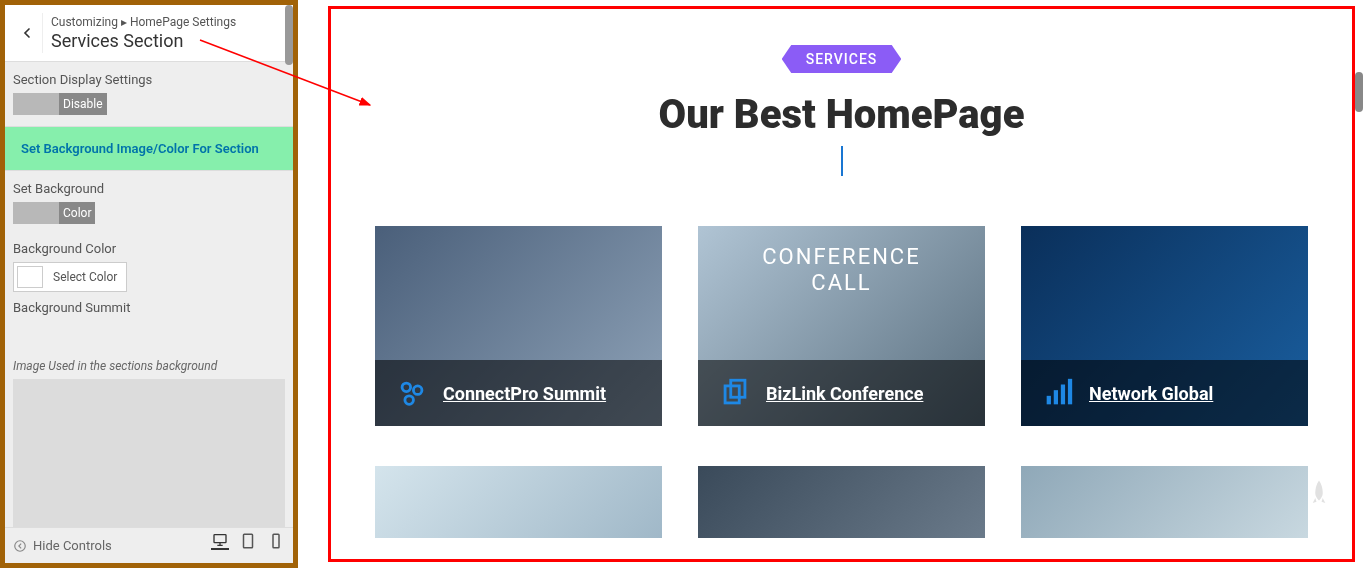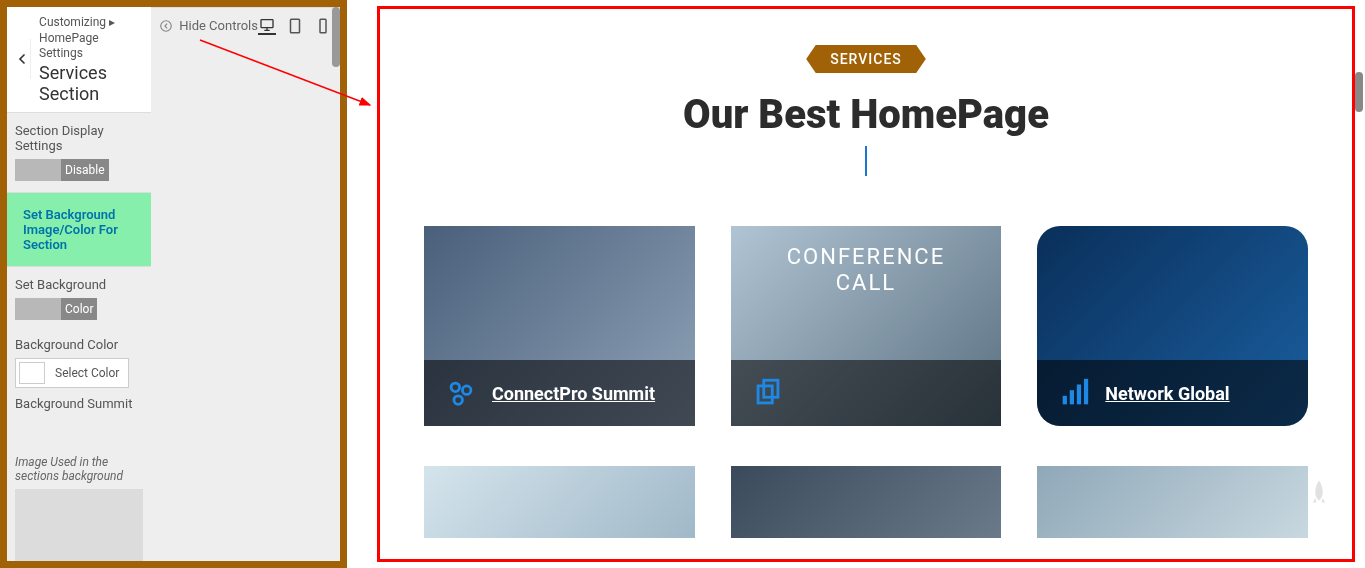--- a/index.html
+++ b/index.html
@@ -7,25 +7,25 @@
       font-family: -apple-system, BlinkMacSystemFont, "Segoe UI", Roboto, sans-serif;
       font-size: 13px;
       color: #444;
       display: flex;
       height: 568px;
       width: 1365px;
       overflow: hidden;
       background: #fff;
     }
     .sidebar {
-      width: 347px;
-      border: 7px solid #a16207;
+      width: 298px;
+      border: 5px solid #a16207;
       background: #eee;
       display: flex;
-      flex-direction: row;
+      flex-direction: column;
       position: relative;
       overflow: hidden;
     }
     .sidebar-inner {
       background: #eee;
       flex: 1;
       overflow-y: auto;
     }
     .sidebar-header {
       display: flex;
@@ -119,21 +119,20 @@
     .bg-image-placeholder {
       width: 100%;
       height: 160px;
       background: #dcdcdc;
       margin-top: 6px;
     }
     .sidebar-footer {
       background: #eee;
       border-top: 1px solid #ddd;
       display: flex;
-      align-items: center;
       justify-content: space-between;
       padding: 4px 8px;
       height: 36px;
     }
     .hide-controls {
       display: flex;
       align-items: center;
       gap: 6px;
       color: #666;
       cursor: pointer;
@@ -155,21 +154,21 @@
     }
     .arrow-overlay {
       position: absolute;
       top: 30px;
       left: 190px;
       pointer-events: none;
       z-index: 100;
     }
     .badge {
       display: inline-block;
-      background: #a16207;
+      background: #8b5cf6;
       color: #fff;
       font-size: 14px;
       letter-spacing: 1px;
       padding: 6px 24px;
       font-weight: 500;
       position: relative;
       clip-path: polygon(8% 0, 92% 0, 100% 50%, 92% 100%, 8% 100%, 0 50%);
     }
     .preview-inner {
       text-align: center;
@@ -224,21 +223,21 @@
       display: grid;
       grid-template-columns: repeat(3, 1fr);
       gap: 36px;
       padding: 0 4px;
       margin-top: 40px;
     }
     .row2 .card { height: 72px; }
     
     .bg1 { background: linear-gradient(135deg, #4a5f7a, #8fa3b8); }
     .bg2 { background: linear-gradient(135deg, #b0c4d4, #5a6f7f); padding-left: 48px; }
-    .bg3 { background: linear-gradient(135deg, #0a2f5a, #1a5fa0); border-radius: 23px; }
+    .bg3 { background: linear-gradient(135deg, #0a2f5a, #1a5fa0); }
     .bg4 { background: linear-gradient(135deg, #d4e4ec, #a0b8c8); }
     .bg5 { background: linear-gradient(135deg, #3a4a5a, #6a7a8a); }
     .bg6 { background: linear-gradient(135deg, #8fa8b8, #c8d8e0); }
     .side-scroll {
       position: absolute;
       right: 0;
       top: 0;
       width: 8px;
       height: 60px;
       background: #999;
@@ -358,20 +357,21 @@
           <div class="card-title">ConnectPro Summit</div>
         </div>
       </div>
       <div class="card bg2">
         <div style="position:absolute;top:18px;left:0;right:0;text-align:center;color:#fff;font-size:22px;font-weight:400;letter-spacing:2px;line-height:1.2;">CONFERENCE<br>CALL</div>
         <div class="card-overlay">
           <svg class="card-icon" viewBox="0 0 24 24">
               <rect x="5" y="7" width="10" height="12" fill="none" stroke="#1e88e5" stroke-width="2"></rect>
               <rect x="9" y="3" width="10" height="12" fill="none" stroke="#1e88e5" stroke-width="2"></rect>
             </svg>
+          <div class="card-title">BizLink Conference</div>
         </div>
       </div>
       <div class="card bg3">
         <div class="card-overlay">
           <svg class="card-icon" viewBox="0 0 24 24">
               <rect x="4" y="14" width="3" height="6" fill="#1e88e5"></rect>
               <rect x="9" y="10" width="3" height="10" fill="#1e88e5"></rect>
               <rect x="14" y="6" width="3" height="14" fill="#1e88e5"></rect>
               <rect x="19" y="2" width="3" height="18" fill="#1e88e5"></rect>
             </svg>

